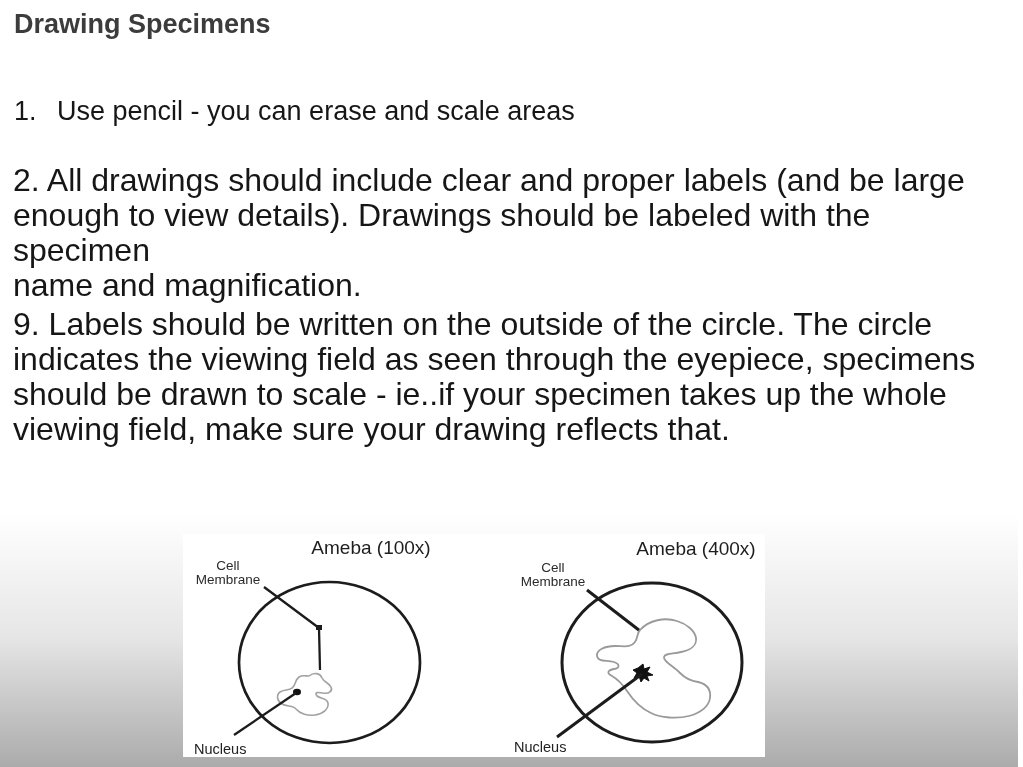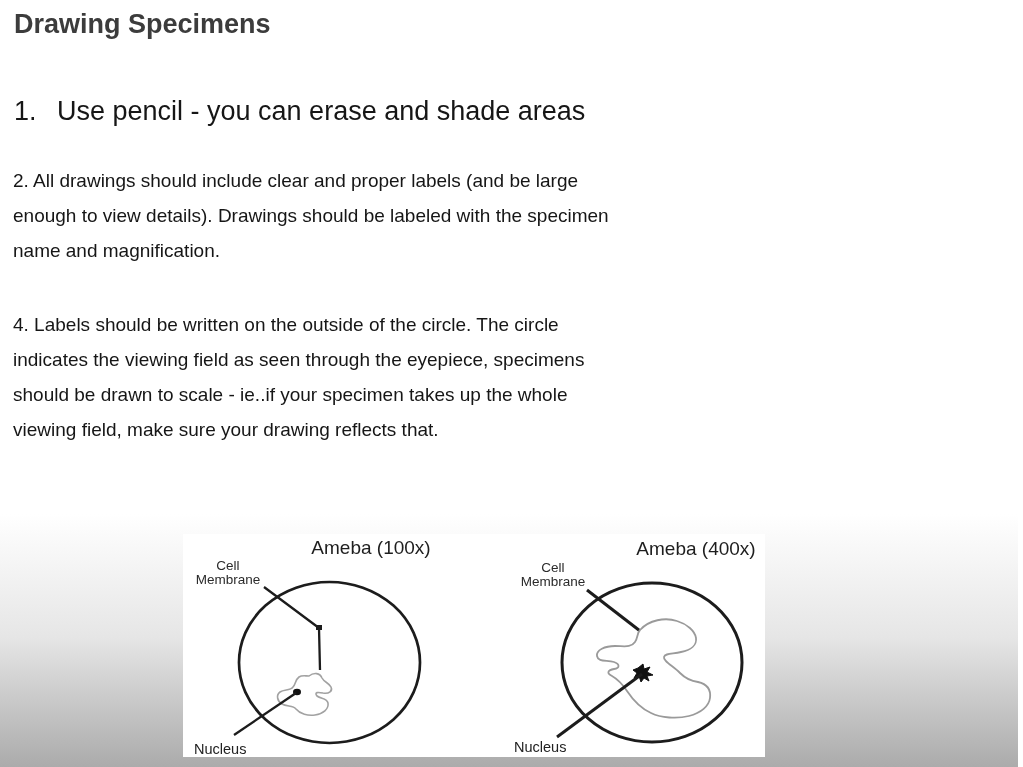--- a/index.html
+++ b/index.html
@@ -33,21 +33,21 @@
     font-size: 27px;
     line-height: 35px;
     color: #161616;
   }
   .list-item-1 .num { width: 43px; flex: none; }
   .para {
     position: absolute;
     left: 13px;
     margin: 0;
     width: 985px;
-    font-size: 19px;
+    font-size: 32px;
     line-height: 35px;
     color: #161616;
     white-space: pre-line;
   }
   .para-2 { top: 163px; }
   .para-3 { top: 307px; }
   .figure-box {
     position: absolute;
     left: 183px;
     top: 534px;
@@ -74,28 +74,28 @@
 </style>
 </head>
 <body>
 
 <div class="slide">
 
   <h1 class="slide-title">Drawing Specimens</h1>
 
   <div class="list-item-1 body-text">
     <span class="num">1.</span>
-    <span>Use pencil - you can erase and shade areas</span>
+    <span>Use pencil - you can erase and scale areas</span>
   </div>
 
   <p class="para para-2">2. All drawings should include clear and proper labels (and be large
 enough to view details). Drawings should be labeled with the specimen
 name and magnification.</p>
 
-  <p class="para para-3">4. Labels should be written on the outside of the circle. The circle
+  <p class="para para-3">9. Labels should be written on the outside of the circle. The circle
 indicates the viewing field as seen through the eyepiece, specimens
 should be drawn to scale - ie..if your specimen takes up the whole
 viewing field, make sure your drawing reflects that.</p>
 
   <div class="figure-box">
     <svg width="582" height="223" viewBox="0 0 582 223">
 
       <g>
         <text class="fig-title" x="188" y="20" text-anchor="middle">Ameba (100x)</text>
 

